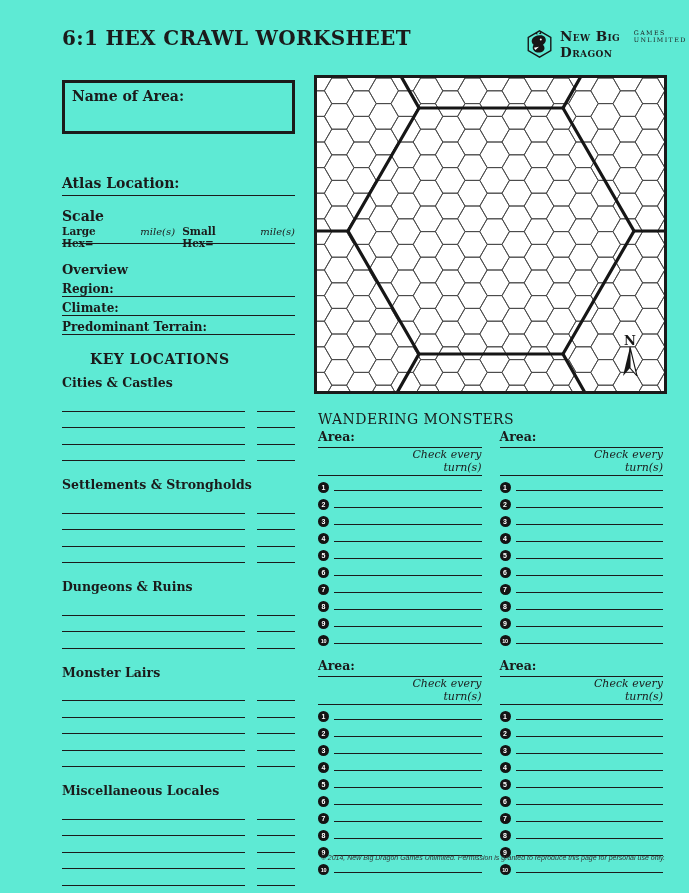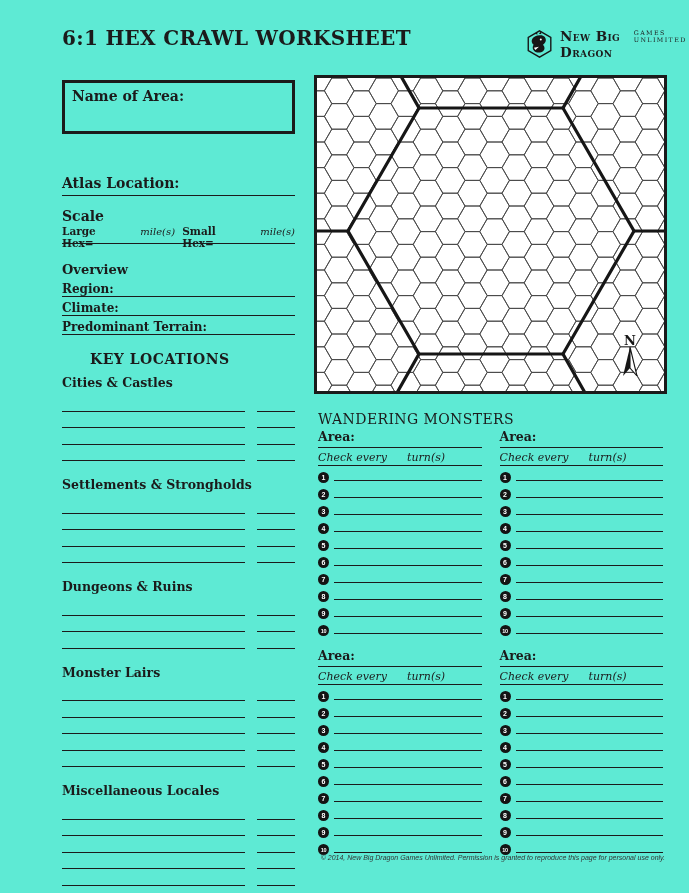--- a/index.html
+++ b/index.html
@@ -33,21 +33,21 @@
   .ln{flex:1;border-bottom:1.5px solid #1b1b1b;}
   .ln-s{width:38px;border-bottom:1.5px solid #1b1b1b;}
   
   .map{position:absolute;left:314px;top:75px;box-sizing:border-box;width:353px;height:319px;
        border:3px solid #1b1b1b;background:#fff;}
   
   .wm-h{position:absolute;left:318px;top:403px;font-size:14px;font-weight:normal;letter-spacing:.4px;margin-top:8px;}
   .wm-grid{position:absolute;left:318px;top:429px;width:345px;display:grid;
            grid-template-columns:1fr 1fr;column-gap:18px;row-gap:12px;}
   .wm-area{height:18px;border-bottom:1.6px solid #1b1b1b;font-size:12.5px;font-weight:bold;}
-  .wm-check{height:16px;border-bottom:1.1px solid #1b1b1b;display:flex;align-items:flex-end;padding-bottom:1px;}
+  .wm-check{height:16px;border-bottom:1.1px solid #1b1b1b;display:flex;align-items:flex-end;padding-bottom:11px;flex-direction:column;}
   .wm-ck-txt{font-style:italic;font-size:11px;}
   .wm-gap{display:inline-block;width:20px;}
   .wm-item{height:17px;display:flex;align-items:flex-end;}
   .wm-num{width:11px;height:11px;border-radius:50%;background:#141414;color:#fff;
           font-family:"Liberation Sans",sans-serif;font-weight:bold;font-size:7px;
           display:flex;align-items:center;justify-content:center;margin-right:5px;}
   .wm-num-wide{font-size:5.5px;letter-spacing:-.3px;}
   .wm-line{flex:1;border-bottom:1.3px solid #1b1b1b;margin-bottom:2px;}
   
   .footer{position:absolute;right:24px;top:854px;font-family:"Liberation Sans",sans-serif;

